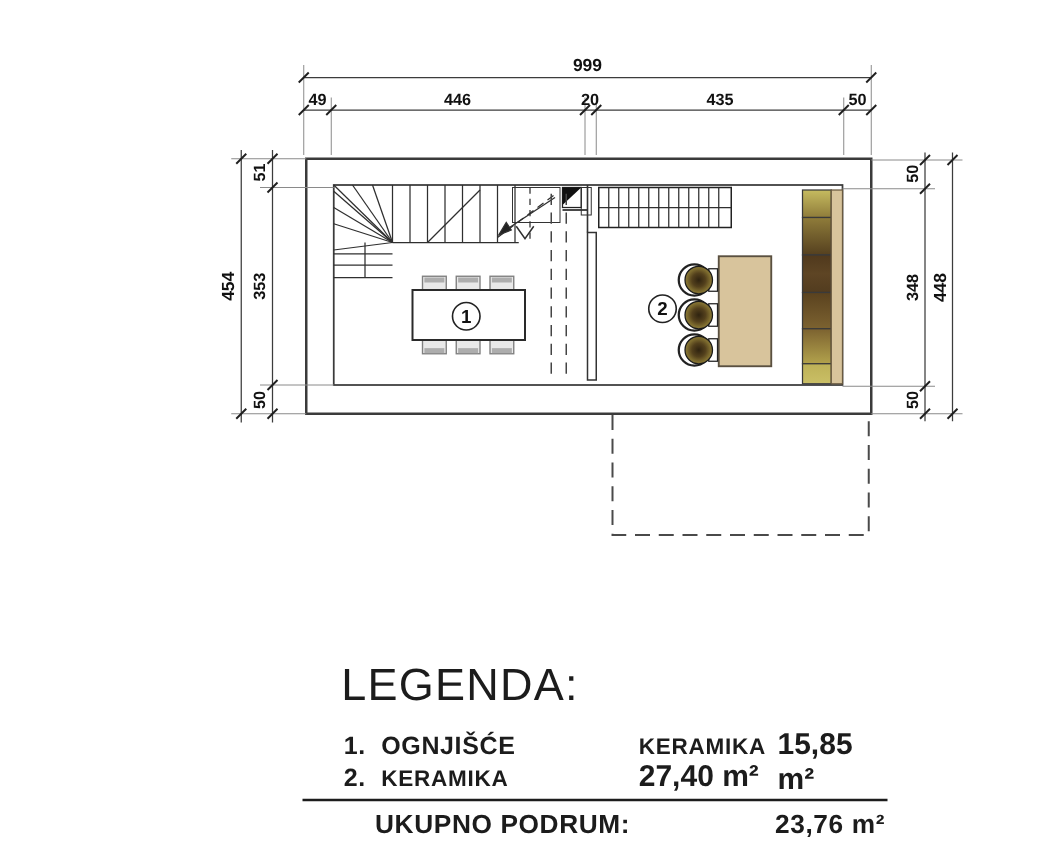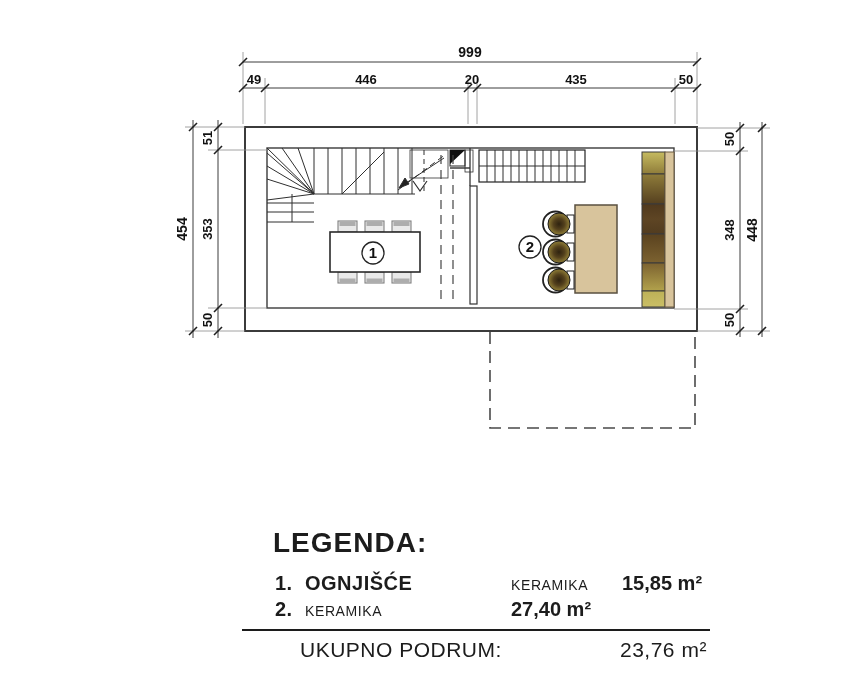--- a/index.html
+++ b/index.html
@@ -6,29 +6,29 @@
   body{width:843px;height:693px;overflow:hidden;font-family:"Liberation Sans",sans-serif;}
   .stage{position:relative;width:843px;height:693px;background:#fff;}
   svg{position:absolute;left:0;top:0;}
   svg text{font-family:"Liberation Sans",sans-serif;font-weight:bold;fill:#111;}
   .dim-line{stroke:#3c3c3c;stroke-width:1;}
   .tick{stroke:#1f1f1f;stroke-width:1.6;}
   .ext{stroke:#8a8a8a;stroke-width:0.8;}
   .wall{fill:#ffffff;stroke:#3b3b3b;}
   .thin{stroke:#2f2f2f;stroke-width:1;fill:none;}
   .legend{position:absolute;left:242px;top:527px;width:470px;color:#1c1c1c;}
-  .legend-title{font-size:28px;font-weight:bold;margin-left:31px;letter-spacing:1px;}
+  .legend-title{font-size:36px;font-weight:normal;margin-left:31px;letter-spacing:1px;}
   .l-rows{margin-top:13px;}
   .l-row{display:grid;grid-template-columns:30px 206px 111px auto;align-items:baseline;height:26px;padding-left:33px;}
   .l-num,.l-name{font-size:20px;font-weight:bold;letter-spacing:0.5px;}
-  .l-mat{font-size:14px;font-weight:normal;letter-spacing:0.6px;}
-  .l-area{font-size:20px;font-weight:bold;}
+  .l-mat{font-size:18px;font-weight:bold;letter-spacing:0.6px;}
+  .l-area{font-size:24px;font-weight:bold;}
   .l-rule{border-top:2px solid #1c1c1c;width:468px;margin-top:5px;}
   .l-total{display:grid;grid-template-columns:320px auto;padding-left:58px;margin-top:7px;}
-  .l-total-label,.l-total-area{font-size:21px;font-weight:normal;letter-spacing:0.5px;}
+  .l-total-label,.l-total-area{font-size:21px;font-weight:bold;letter-spacing:0.5px;}
 </style>
 </head>
 <body>
 
 <div class="stage">
 <svg width="843" height="510" viewBox="0 0 843 510">
   <defs>
     <radialGradient id="barrelGrad" cx="50%" cy="50%" r="55%">
       <stop offset="0%" stop-color="#2f2310"></stop>
       <stop offset="45%" stop-color="#53401c"></stop>

